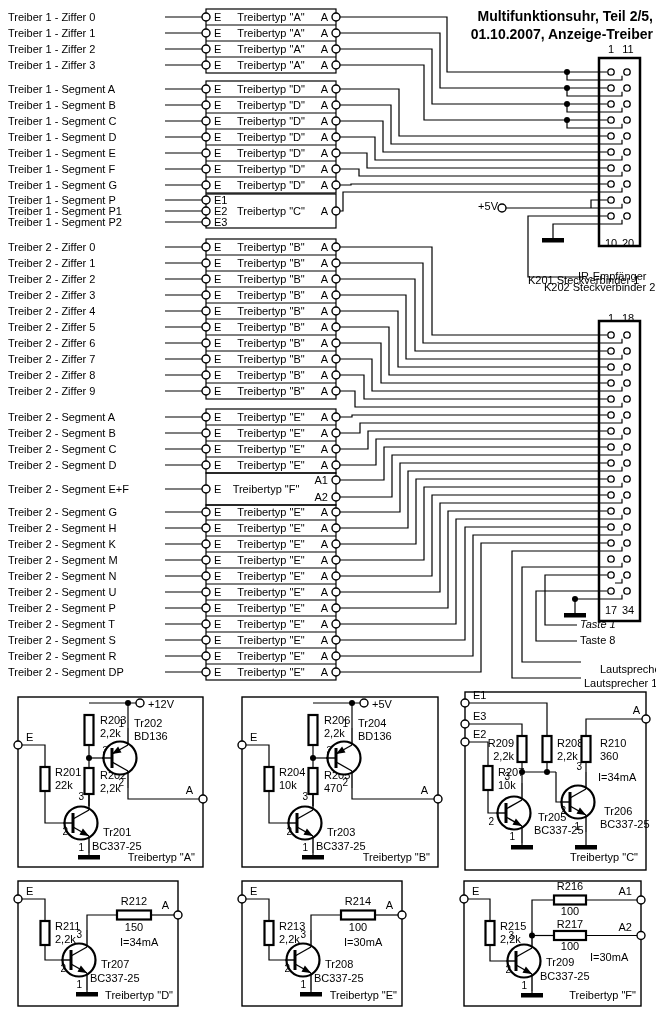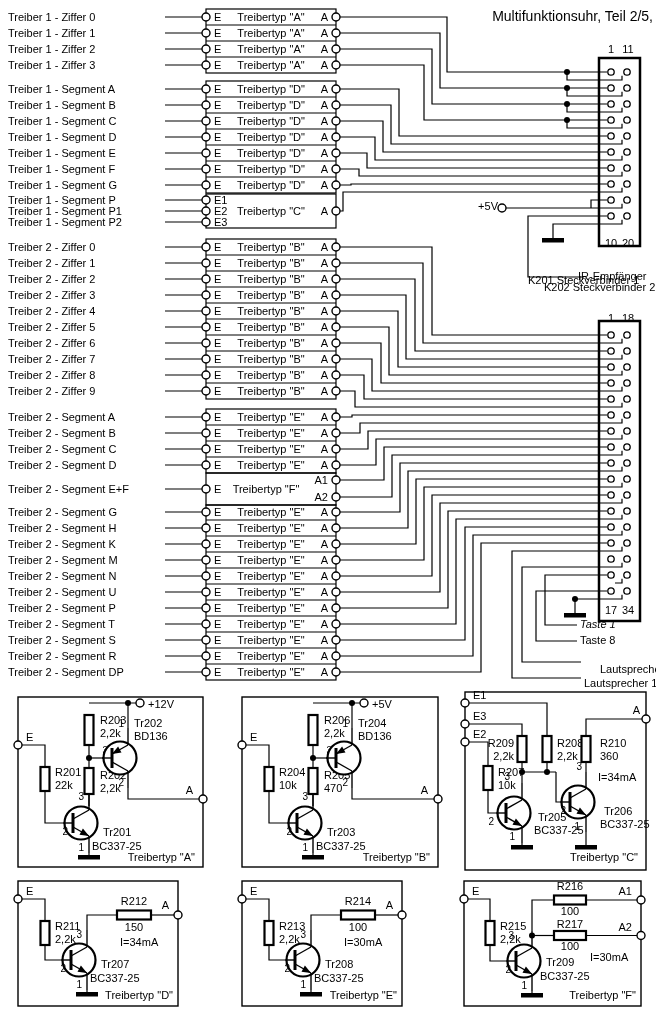--- a/index.html
+++ b/index.html
@@ -1,20 +1,20 @@
 <!DOCTYPE html>
 <html><head>
 <meta charset="utf-8">
 <style>
   html,body{margin:0;padding:0;background:#fff;}
   #canvas{position:relative;width:656px;height:1016px;background:#ffffff;
           font-family:"Liberation Sans","DejaVu Sans",sans-serif;color:#000;overflow:hidden;}
   #schematic{position:absolute;left:0;top:0;}
   .lbl{position:absolute;font-size:11px;line-height:13px;white-space:nowrap;}
-  .title-line{position:absolute;left:360px;width:293px;text-align:right;font-size:14px;white-space:nowrap;}
+  .title-line{position:absolute;left:360px;width:293px;text-align:right;font-size:14px;white-space:nowrap;font-weight:bold;}
   svg text{font-family:"Liberation Sans","DejaVu Sans",sans-serif;}
 </style>
 </head>
 <body>
 <div id="canvas">
 
 <svg id="schematic" width="656" height="1016" viewBox="0 0 656 1016">
       <rect x="206" y="9" width="130" height="64" fill="none" stroke="#000" stroke-width="1.2"></rect>
       <polyline points="206,25 336,25" fill="none" stroke="#000" stroke-width="1.2"></polyline>
       <circle cx="206" cy="17" r="4" fill="#fff" stroke="#000" stroke-width="1.4"></circle>
@@ -756,20 +756,21 @@
       <text x="527" y="989" font-size="10" text-anchor="end" fill="#000">1</text>
       <text x="546" y="966" font-size="11" text-anchor="start" fill="#000">Tr209</text>
       <text x="540" y="980" font-size="11" text-anchor="start" fill="#000">BC337-25</text>
       <text x="590" y="961" font-size="11" text-anchor="start" fill="#000">I=30mA</text>
       <polyline points="532,991 532,993" fill="none" stroke="#000" stroke-width="1.2"></polyline>
       <rect x="521" y="993" width="22" height="4.5" fill="#000"></rect>
       <text x="636" y="999" font-size="11" text-anchor="end" fill="#000">Treibertyp "F"</text>
     </svg>
 
 <div class="title-line" style="top:8px;">Multifunktionsuhr, Teil 2/5,</div>
+<div class="title-line" style="top:26px;">01.10.2007, Anzeige-Treiber</div>
 
 <div class="lbl" style="left:448px;top:200px;width:50px;text-align:right;">+5V</div>
 <div class="lbl" style="left:528px;top:247px;margin-top:27px;">K201 Steckverbinder 1</div>
 <div class="lbl" style="left:578px;top:270px;">IR-Empfänger</div>
 
 <div class="lbl" style="left:544px;top:281px;">K202 Steckverbinder 2</div>
 <div class="lbl" style="left:580px;top:618px;font-style:italic;">Taste 1</div>
 <div class="lbl" style="left:580px;top:634px;">Taste 8</div>
 <div class="lbl" style="left:584px;top:677px;">Lautsprecher 1</div>
 <div class="lbl" style="left:584px;top:663px;padding-left:16px;">Lautsprecher 2</div>

